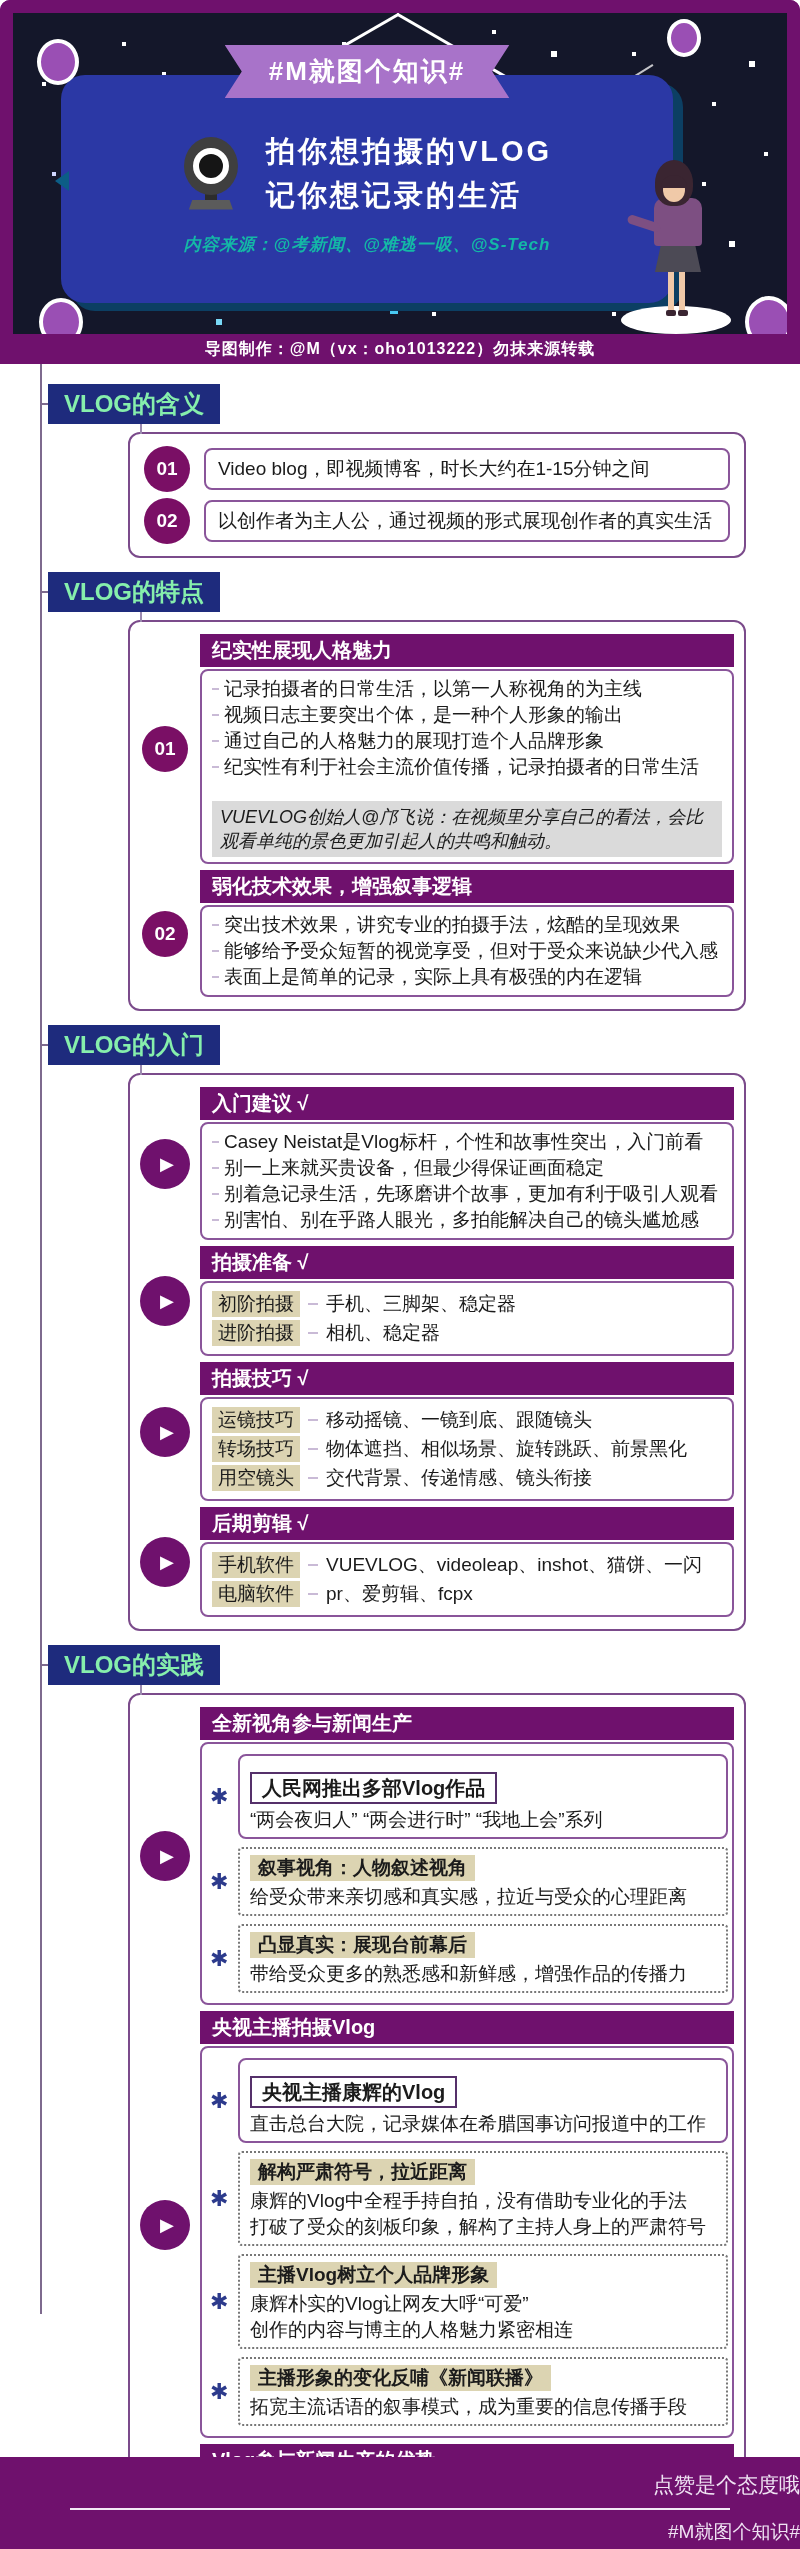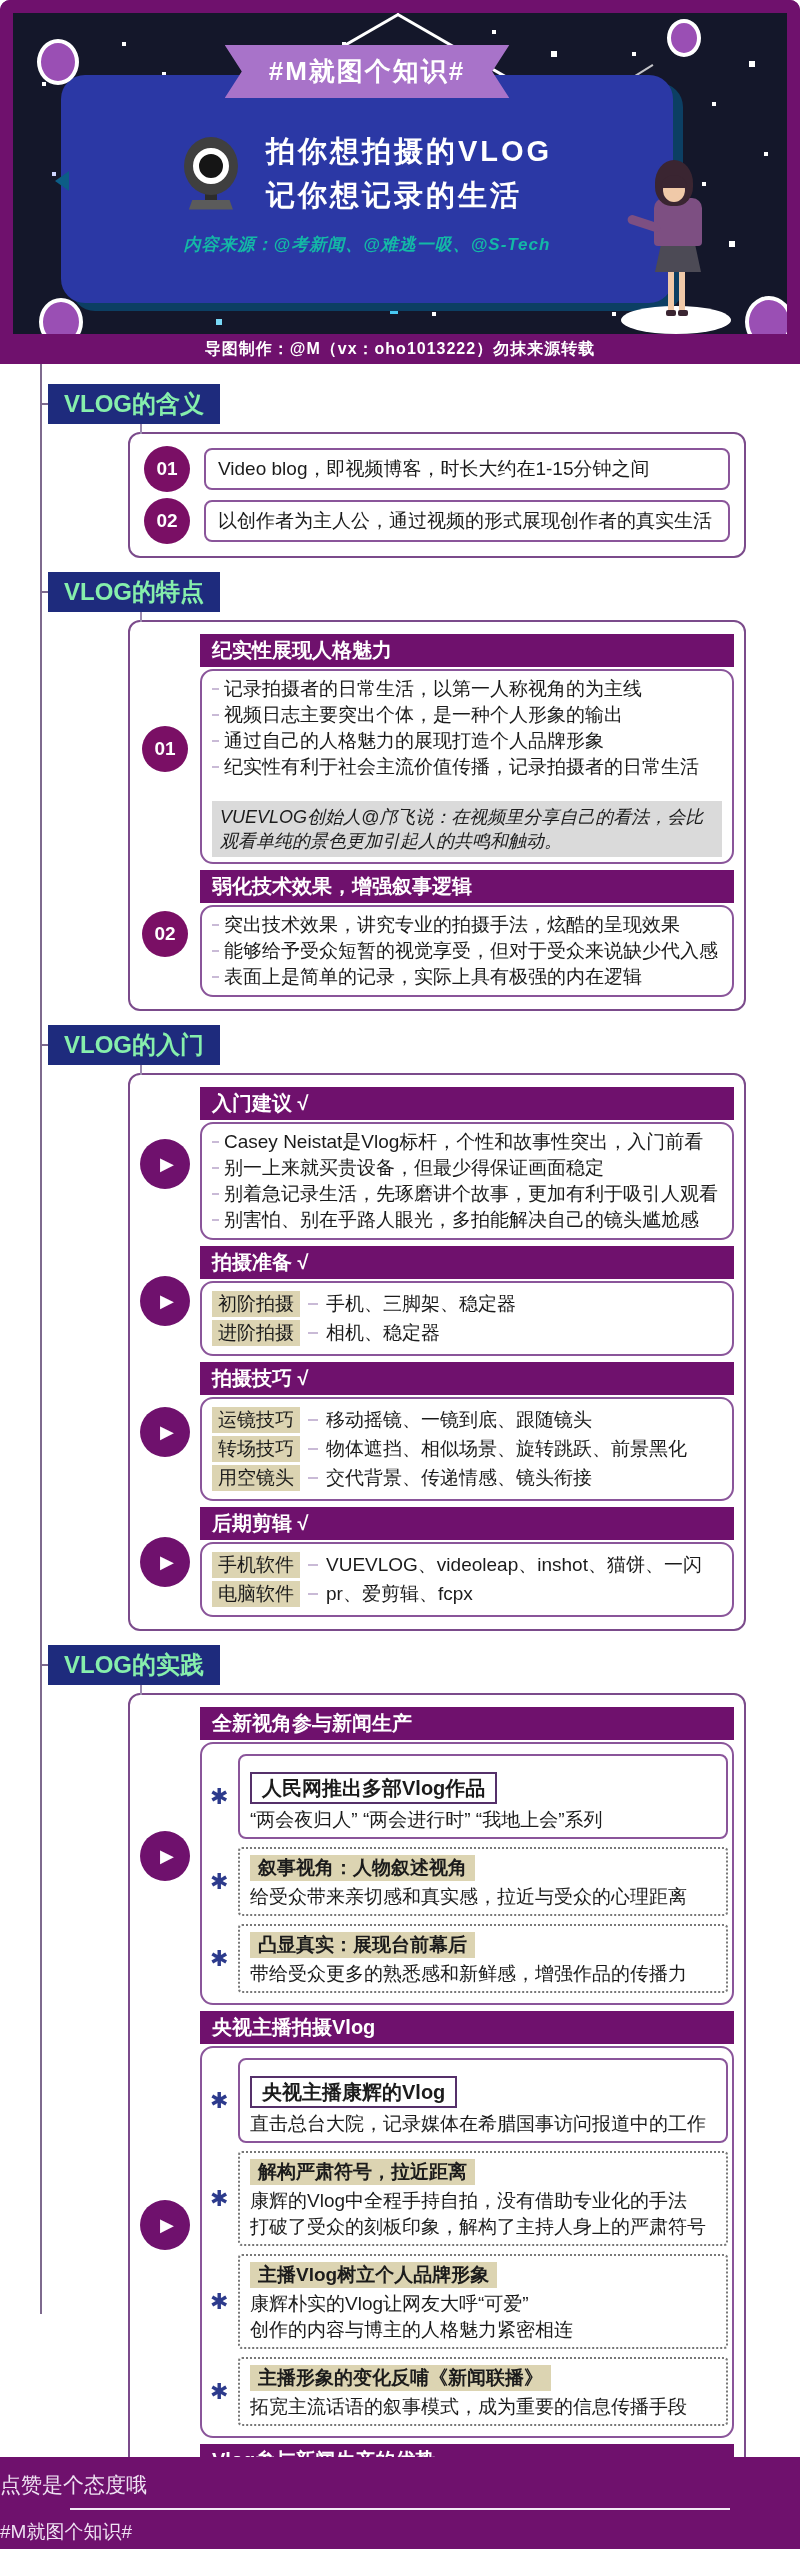--- a/index.html
+++ b/index.html
@@ -89,21 +89,21 @@
              font-size:19px;display:flex;align-items:center;justify-content:center;flex:none;}
   .def-box{flex:1;border:2px solid var(--vb2);border-radius:8px;padding:6px 12px;font-size:19px;color:var(--text);}
 
   .block{display:flex;align-items:center;gap:10px;margin:6px 0;}
   .bullet-col{flex:none;width:50px;display:flex;justify-content:center;}
   .play-badge{width:50px;height:50px;border-radius:50%;background:var(--purple);color:#fff;
               display:flex;align-items:center;justify-content:center;font-size:18px;
               padding-left:4px;box-sizing:border-box;}
   .block-content{flex:1;min-width:0;}
   .block-bar{background:var(--purple);color:#fff;font-weight:bold;font-size:20px;padding:3px 12px;}
-  .block-body{border:2px solid var(--vb2);border-radius:13px;margin-top:2px;padding:5px 10px;
+  .block-body{border:2px solid var(--vb2);border-radius:8px;margin-top:2px;padding:5px 10px;
               font-size:19px;line-height:26px;color:var(--text);background:#fff;}
   .ln{position:relative;padding-left:12px;}
   .ln::before{content:"";position:absolute;left:0;top:12px;width:7px;height:2px;background:#c9bad6;}
   .quote{background:var(--quote);font-style:italic;font-size:18px;line-height:24px;padding:4px 8px;margin-top:21px;}
 
   .kv{display:flex;align-items:center;gap:8px;margin:3px 0;}
   .kv-label{background:var(--tan);padding:0 6px;flex:none;}
   .kv-dash{width:10px;height:2px;background:#c9bad6;flex:none;}
 
   .cards{padding:2px 4px 2px 36px;}
@@ -113,21 +113,21 @@
   .ast{position:absolute;left:-30px;top:50%;transform:translateY(-50%);color:var(--ast);
        font-size:22px;font-weight:bold;}
   .card-title-boxed{display:inline-block;border:2px solid #55306a;padding:1px 10px;font-weight:bold;
                     font-size:20px;margin:12px 0 3px;}
   .card-title-tan{display:inline-block;background:var(--tan);padding:0 8px;font-weight:bold;
                   font-size:19px;margin:2px 0 3px;}
   .cl{font-size:19px;line-height:26px;color:var(--text);}
 
   
   .footer{position:absolute;left:0;right:0;bottom:0;height:92px;background:var(--purple);
-          color:#efe2f3;text-align:left;z-index:5;}
+          color:#efe2f3;text-align:right;z-index:5;}
   .f1{font-size:21px;padding-top:14px;}
   .fline{height:2px;background:#f3e9f6;margin:9px 70px;}
   .f2{font-size:19px;}
 </style>
 </head>
 <body>
 
 <div class="page">
 
   <header class="poster">

